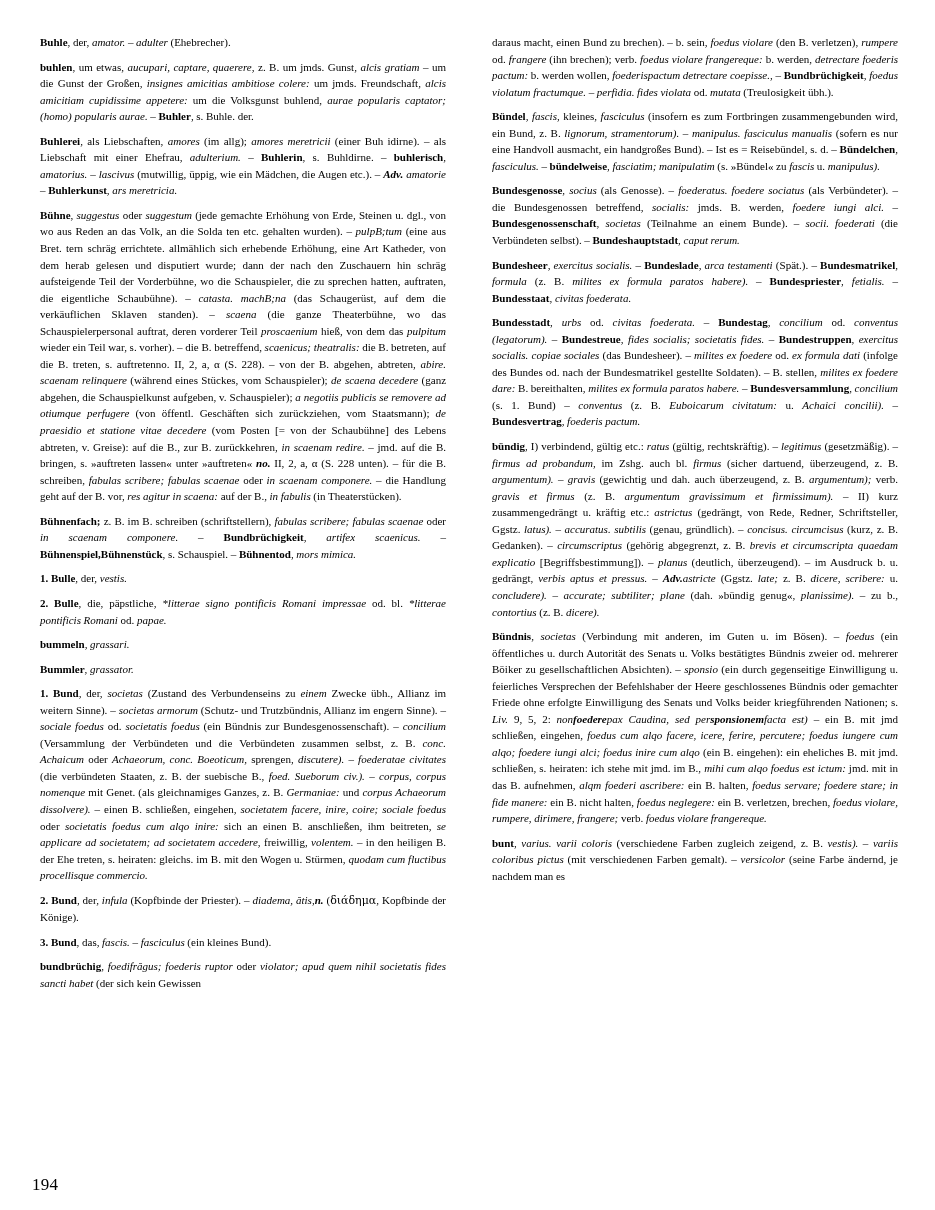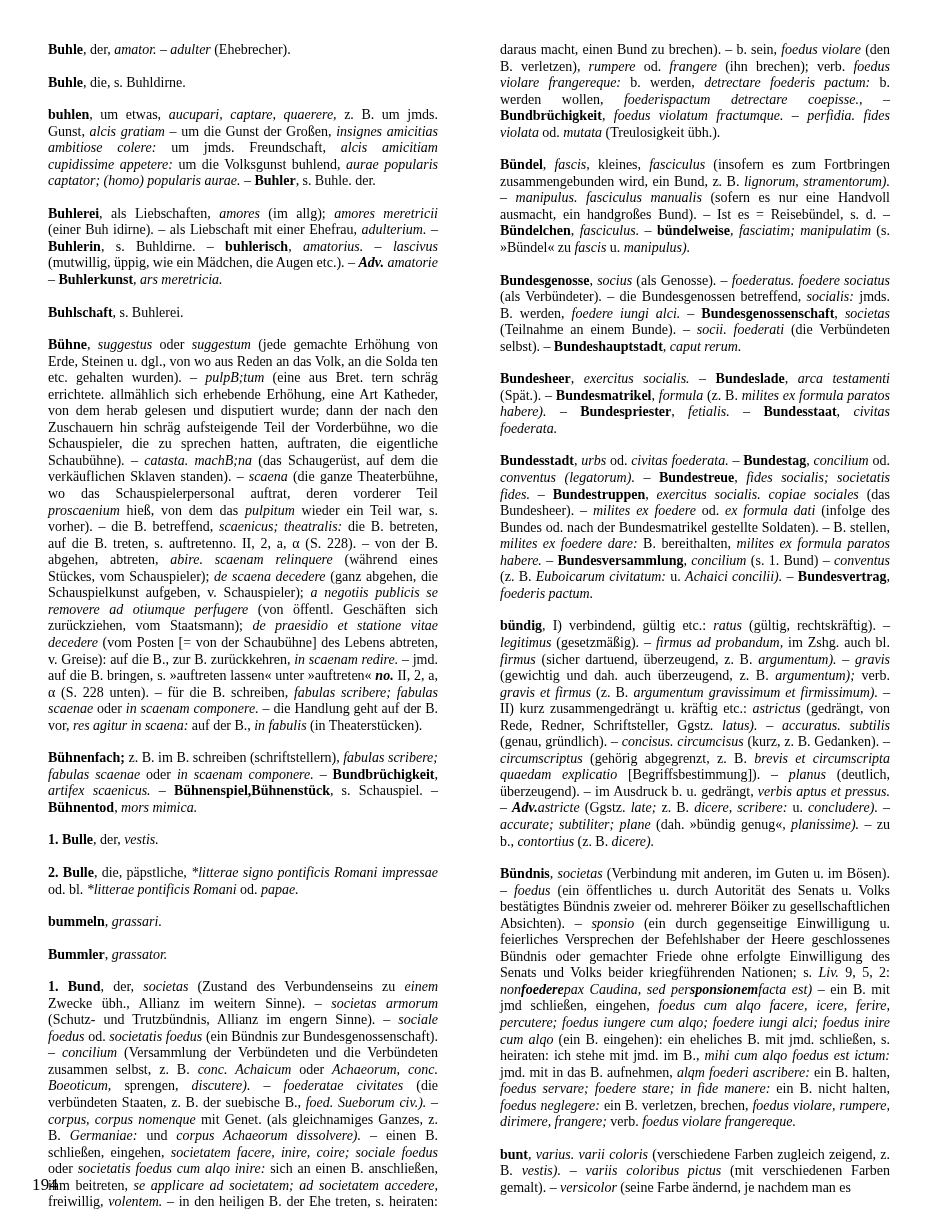--- a/index.html
+++ b/index.html
@@ -30,25 +30,25 @@
     gap: 30px;
     align-items: flex-start;
   }
   .column {
     width: 422px;
   }
   .column.right {
     width: 422px;
   }
   .entry {
-    font-size: 14px;
+    font-size: 11px;
     line-height: 16.55px;
     text-align: justify;
     text-justify: inter-word;
-    margin: 16px;
+    margin: 8px;
     padding: 0;
     hyphens: manual;
     -webkit-hyphens: manual;
     word-spacing: -0.1px;
   }
   
   b, strong { font-weight: bold; }
   i, em { font-style: italic; }
   .greek { font-family: "DejaVu Serif", serif; }
   #folio {
@@ -63,31 +63,30 @@
 </style>
 </head>
 <body>
 
 <div id="page">
 
   <div id="columns">
 
     <div class="column left">
         <p class="entry"><b>Buhle</b>, der, <i>amator.</i> – <i>adulter</i> (Ehebrecher).</p>
-        <p class="entry"><b>Buhle</b>, die, s. Buhldirne.</p>
         <p class="entry"><b>buhlen</b>, um etwas, <i>aucupari, captare, quaerere,</i> z. B. um jmds. Gunst, <i>alcis gratiam</i> – um die Gunst der Großen, <i>insignes amicitias ambitiose colere:</i> um jmds. Freundschaft, <i>alcis amicitiam cupidissime appetere:</i> um die Volksgunst buhlend, <i>aurae popularis captator; (homo) popularis aurae.</i> – <b>Buhler</b>, s. Buhle. der.</p>
         <p class="entry"><b>Buhlerei</b>, als Liebschaften, <i>amores</i> (im allg); <i>amores meretricii</i> (einer Buh idirne). – als Liebschaft mit einer Ehefrau, <i>adulterium.</i> – <b>Buhlerin</b>, s. Buhldirne. – <b>buhlerisch</b>, <i>amatorius.</i> – <i>lascivus</i> (mutwillig, üppig, wie ein Mädchen, die Augen etc.). – <b><i>Adv.</i></b> <i>amatorie</i> – <b>Buhlerkunst</b>, <i>ars meretricia.</i></p>
-        <p class="entry"><b>Buhlschaft</b>, s. Buhlerei.</p>
         <p class="entry"><b>Bühne</b>, <i>suggestus</i> oder <i>suggestum</i> (jede gemachte Erhöhung von Erde, Steinen u. dgl., von wo aus Reden an das Volk, an die Solda ten etc. gehalten wurden). – <i>pulpB;tum</i> (eine aus Bret. tern schräg errichtete. allmählich sich erhebende Erhöhung, eine Art Katheder, von dem herab gelesen und disputiert wurde; dann der nach den Zuschauern hin schräg aufsteigende Teil der Vorderbühne, wo die Schauspieler, die zu sprechen hatten, auftraten, die eigentliche Schaubühne). – <i>catasta. machB;na</i> (das Schaugerüst, auf dem die verkäuflichen Sklaven standen). – <i>scaena</i> (die ganze Theaterbühne, wo das Schauspielerpersonal auftrat, deren vorderer Teil <i>proscaenium</i> hieß, von dem das <i>pulpitum</i> wieder ein Teil war, s. vorher). – die B. betreffend, <i>scaenicus; theatralis:</i> die B. betreten, auf die B. treten, s. auftretenno. II, 2, a, α (S. 228). – von der B. abgehen, abtreten, <i>abire. scaenam relinquere</i> (während eines Stückes, vom Schauspieler); <i>de scaena decedere</i> (ganz abgehen, die Schauspielkunst aufgeben, v. Schauspieler); <i>a negotiis publicis se removere ad otiumque perfugere</i> (von öffentl. Geschäften sich zurückziehen, vom Staatsmann); <i>de praesidio et statione vitae decedere</i> (vom Posten [= von der Schaubühne] des Lebens abtreten, v. Greise): auf die B., zur B. zurückkehren, <i>in scaenam redire.</i> – jmd. auf die B. bringen, s. »auftreten lassen« unter »auftreten« <b><i>no.</i></b> II, 2, a, α (S. 228 unten). – für die B. schreiben, <i>fabulas scribere; fabulas scaenae</i> oder <i>in scaenam componere.</i> – die Handlung geht auf der B. vor, <i>res agitur in scaena:</i> auf der B., <i>in fabulis</i> (in Theaterstücken).</p>
         <p class="entry"><b>Bühnenfach;</b> z. B. im B. schreiben (schriftstellern), <i>fabulas scribere; fabulas scaenae</i> oder <i>in scaenam componere.</i> – <b>Bundbrüchigkeit</b>, <i>artifex scaenicus.</i> – <b>Bühnenspiel,Bühnenstück</b>, s. Schauspiel. – <b>Bühnentod</b>, <i>mors mimica.</i></p>
         <p class="entry"><b>1. Bulle</b>, der, <i>vestis.</i></p>
         <p class="entry"><b>2. Bulle</b>, die, päpstliche, <i>*litterae signo pontificis Romani impressae</i> od. bl. <i>*litterae pontificis Romani</i> od. <i>papae.</i></p>
         <p class="entry"><b>bummeln</b>, <i>grassari.</i></p>
         <p class="entry"><b>Bummler</b>, <i>grassator.</i></p>
         <p class="entry"><b>1. Bund</b>, der, <i>societas</i> (Zustand des Verbundenseins zu <i>einem</i> Zwecke übh., Allianz im weitern Sinne). – <i>societas armorum</i> (Schutz- und Trutzbündnis, Allianz im engern Sinne). – <i>sociale foedus</i> od. <i>societatis foedus</i> (ein Bündnis zur Bundesgenossenschaft). – <i>concilium</i> (Versammlung der Verbündeten und die Verbündeten zusammen selbst, z. B. <i>conc. Achaicum</i> oder <i>Achaeorum, conc. Boeoticum,</i> sprengen, <i>discutere).</i> – <i>foederatae civitates</i> (die verbündeten Staaten, z. B. der suebische B., <i>foed. Sueborum civ.).</i> – <i>corpus, corpus nomenque</i> mit Genet. (als gleichnamiges Ganzes, z. B. <i>Germaniae:</i> und <i>corpus Achaeorum dissolvere).</i> – einen B. schließen, eingehen, <i>societatem facere, inire, coire; sociale foedus</i> oder <i>societatis foedus cum alqo inire:</i> sich an einen B. anschließen, ihm beitreten, <i>se applicare ad societatem; ad societatem accedere,</i> freiwillig, <i>volentem.</i> – in den heiligen B. der Ehe treten, s. heiraten: gleichs. im B. mit den Wogen u. Stürmen, <i>quodam cum fluctibus procellisque commercio.</i></p>
+        <p class="entry"><b>2. Bund</b>, der, <i>infula</i> (Kopfbinde der Priester). – <i>diadema, ătis,<b>n.</b></i> (<span class="greek">διάδημα</span>, Kopfbinde der Könige).</p>
         <p class="entry"><b>3. Bund</b>, das, <i>fascis.</i> – <i>fasciculus</i> (ein kleines Bund).</p>
         <p class="entry"><b>bundbrüchig</b>, <i>foedifrăgus; foederis ruptor</i> oder <i>violator; apud quem nihil societatis fides sancti habet</i> (der sich kein Gewissen</p>
       </div>
 
     <div class="column right">
         <p class="entry">daraus macht, einen Bund zu brechen). – b. sein, <i>foedus violare</i> (den B. verletzen), <i>rumpere</i> od. <i>frangere</i> (ihn brechen); verb. <i>foedus violare frangereque:</i> b. werden, <i>detrectare foederis pactum:</i> b. werden wollen, <i>foederispactum detrectare coepisse.,</i> – <b>Bundbrüchigkeit</b>, <i>foedus violatum fractumque.</i> – <i>perfidia. fides violata</i> od. <i>mutata</i> (Treulosigkeit übh.).</p>
         <p class="entry"><b>Bündel</b>, <i>fascis,</i> kleines, <i>fasciculus</i> (insofern es zum Fortbringen zusammengebunden wird, ein Bund, z. B. <i>lignorum, stramentorum).</i> – <i>manipulus. fasciculus manualis</i> (sofern es nur eine Handvoll ausmacht, ein handgroßes Bund). – Ist es = Reisebündel, s. d. – <b>Bündelchen</b>, <i>fasciculus.</i> – <b>bündelweise</b>, <i>fasciatim; manipulatim</i> (s. »Bündel« zu <i>fascis</i> u. <i>manipulus).</i></p>
         <p class="entry"><b>Bundesgenosse</b>, <i>socius</i> (als Genosse). – <i>foederatus. foedere sociatus</i> (als Verbündeter). – die Bundesgenossen betreffend, <i>socialis:</i> jmds. B. werden, <i>foedere iungi alci.</i> – <b>Bundesgenossenschaft</b>, <i>societas</i> (Teilnahme an einem Bunde). – <i>socii. foederati</i> (die Verbündeten selbst). – <b>Bundeshauptstadt</b>, <i>caput rerum.</i></p>
         <p class="entry"><b>Bundesheer</b>, <i>exercitus socialis.</i> – <b>Bundeslade</b>, <i>arca testamenti</i> (Spät.). – <b>Bundesmatrikel</b>, <i>formula</i> (z. B. <i>milites ex formula paratos habere).</i> – <b>Bundespriester</b>, <i>fetialis.</i> – <b>Bundesstaat</b>, <i>civitas foederata.</i></p>
         <p class="entry"><b>Bundesstadt</b>, <i>urbs</i> od. <i>civitas foederata.</i> – <b>Bundestag</b>, <i>concilium</i> od. <i>conventus (legatorum).</i> – <b>Bundestreue</b>, <i>fides socialis; societatis fides.</i> – <b>Bundestruppen</b>, <i>exercitus socialis. copiae sociales</i> (das Bundesheer). – <i>milites ex foedere</i> od. <i>ex formula dati</i> (infolge des Bundes od. nach der Bundesmatrikel gestellte Soldaten). – B. stellen, <i>milites ex foedere dare:</i> B. bereithalten, <i>milites ex formula paratos habere.</i> – <b>Bundesversammlung</b>, <i>concilium</i> (s. 1. Bund) – <i>conventus</i> (z. B. <i>Euboicarum civitatum:</i> u. <i>Achaici concilii).</i> – <b>Bundesvertrag</b>, <i>foederis pactum.</i></p>

